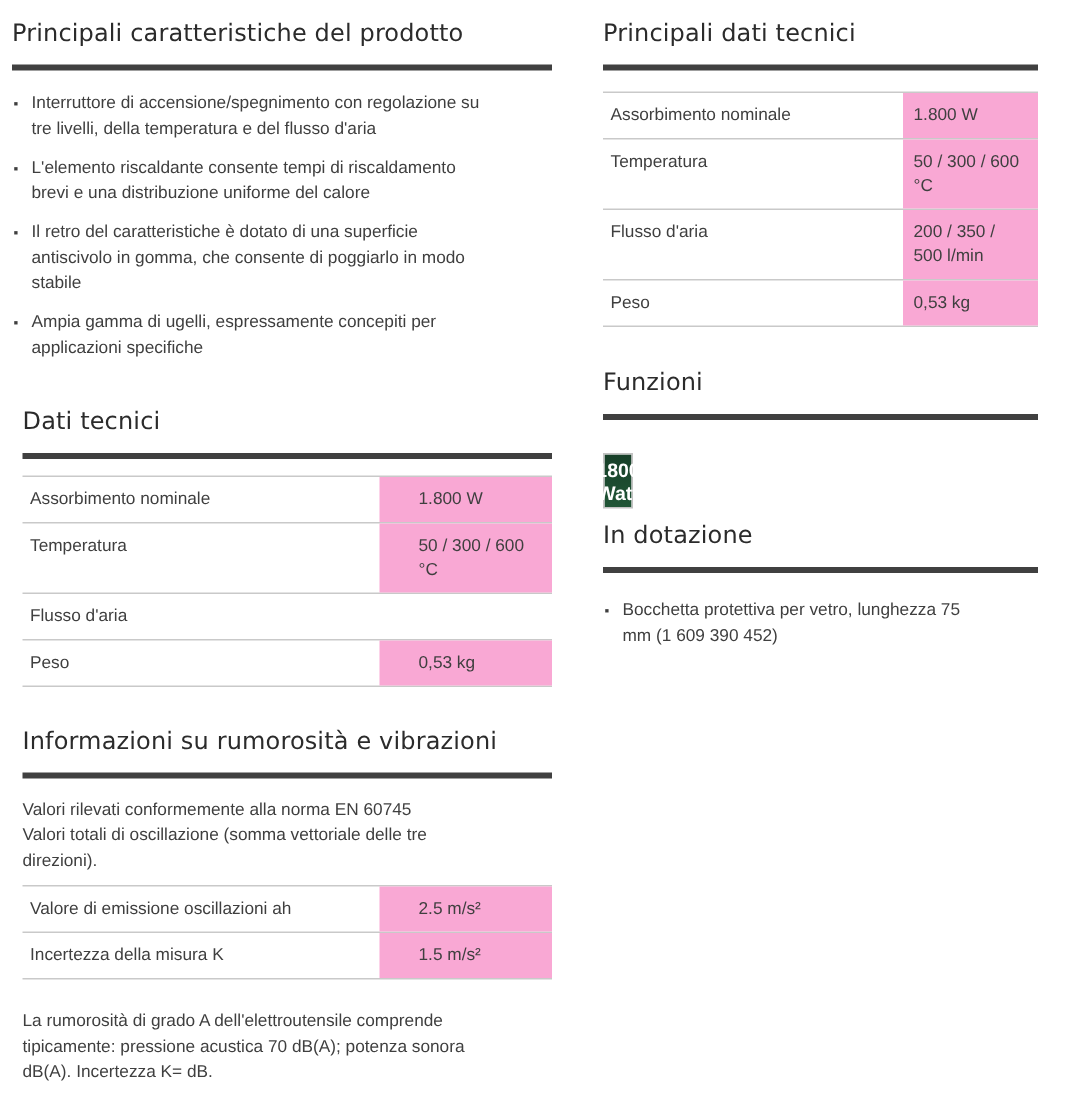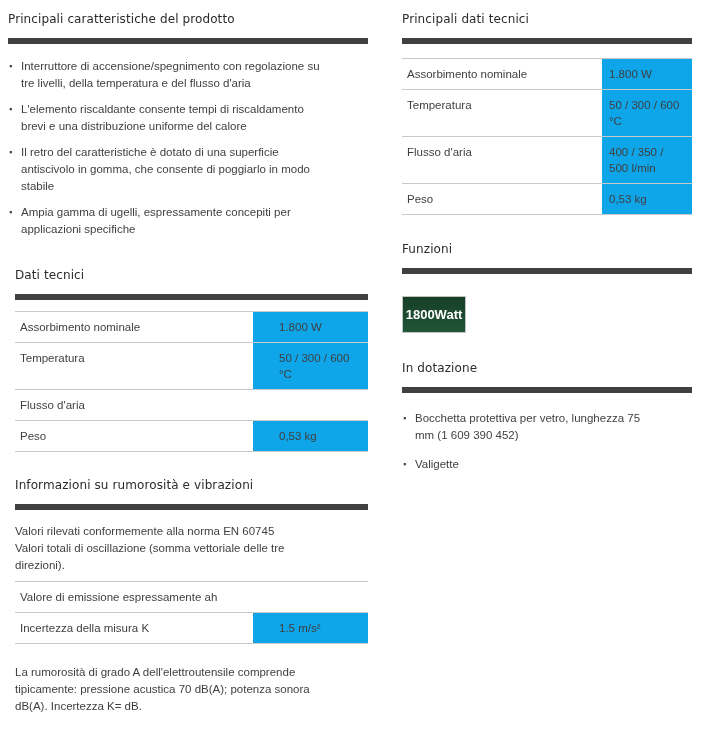--- a/index.html
+++ b/index.html
@@ -8,22 +8,22 @@
     width:710px; height:740px; overflow:hidden;
     font-family:"Liberation Sans", sans-serif;
     font-size:11.5px; color:#3f3f3f;
   }
   .page { display:flex; width:710px; }
   .col-left  { width:368px; padding-left:8px; }
   .col-right { width:290px; margin-left:34px; }
 
   h2 {
     font-family:"DejaVu Sans", sans-serif;
-    font-size:12px; font-weight:400; color:#2b2b2b;
-    padding-bottom:12px; border-bottom:6px solid #404040;
+    font-size:16px; font-weight:400; color:#2b2b2b;
+    padding-bottom:12px; border-bottom:4px solid #404040;
     letter-spacing:0.1px;
   }
   .sect-top { padding-top:12px; }
   .indent { margin-left:7px; }
 
   
   ul.blist { list-style:none; margin-top:14px; }
   ul.blist li {
     position:relative; padding-left:13px;
     line-height:17px; white-space:pre-line;
@@ -32,43 +32,43 @@
   ul.blist li::before {
     content:"▪"; position:absolute; left:1px; top:0;
     font-size:9px; color:#3f3f3f;
   }
 
   
   .tbl { border-top:1px solid #c9c9c9; }
   .row { display:flex; border-bottom:1px solid #c9c9c9; }
   .lbl { flex:1; padding:7px 8px 7px 5px; line-height:16px; }
   .val {
-    width:115px; background:#0ea5e9;
+    width:115px; background:#f9a8d4;
     padding:7px 4px 7px 26px; line-height:16px; white-space:pre-line;
   }
   .tbl.narrow .val { width:90px; padding-left:7px; }
 
   .mt-tech  { margin-top:30px; }
   .tbl-left { margin-top:11px; }
   .mt-noise { margin-top:26px; }
   .para { line-height:17px; white-space:pre-line; }
   .intro { margin-top:13px; }
   .tbl-noise { margin-top:7px; }
   .footer-note { margin-top:20px; }
 
   .tbl-right { margin-top:14px; }
   .mt-func { margin-top:27px; }
   .badge {
-    margin-top:22px; width:64px; height:37px;
+    margin-top:22px; width:20px; height:37px;
     border:1px solid #c2c2c2;
     background:linear-gradient(180deg,#173f28 0%,#205536 100%);
     color:#fff; font-weight:bold; font-size:13px; line-height:15px;
-    display:flex; flex-direction:row; justify-content:center; align-items:center;
+    display:flex; flex-direction:column; justify-content:center; align-items:center;
   }
-  .mt-incl { margin-top:28px; }
+  .mt-incl { margin-top:8px; }
   ul.blist.incl { margin-top:17px; }
   ul.blist.incl li + li { margin-top:12px; }
 </style>
 </head>
 <body>
 
 <div class="page">
 
   <div class="col-left">
 
@@ -108,21 +108,22 @@
       </div>
     </section>
 
     <section class="indent mt-noise">
       <h2>Informazioni su rumorosità e vibrazioni</h2>
       <p class="para intro">Valori rilevati conformemente alla norma EN 60745
 Valori totali di oscillazione (somma vettoriale delle tre
 direzioni).</p>
       <div class="tbl tbl-noise">
         <div class="row">
-          <div class="lbl">Valore di emissione espressamente ah</div>
+          <div class="lbl">Valore di emissione oscillazioni ah</div>
+          <div class="val">2.5 m/s²</div>
         </div>
         <div class="row">
           <div class="lbl">Incertezza della misura K</div>
           <div class="val">1.5 m/s²</div>
         </div>
       </div>
       <p class="para footer-note">La rumorosità di grado A dell'elettroutensile comprende
 tipicamente: pressione acustica 70 dB(A); potenza sonora
 dB(A). Incertezza K= dB.</p>
     </section>
@@ -138,21 +139,21 @@
           <div class="lbl">Assorbimento nominale</div>
           <div class="val">1.800 W</div>
         </div>
         <div class="row">
           <div class="lbl">Temperatura</div>
           <div class="val">50 / 300 / 600
 °C</div>
         </div>
         <div class="row">
           <div class="lbl">Flusso d'aria</div>
-          <div class="val">400 / 350 /
+          <div class="val">200 / 350 /
 500 l/min</div>
         </div>
         <div class="row">
           <div class="lbl">Peso</div>
           <div class="val">0,53 kg</div>
         </div>
       </div>
     </section>
 
     <section class="mt-func">
@@ -161,18 +162,17 @@
         <span>1800</span>
         <span>Watt</span>
       </div>
     </section>
 
     <section class="mt-incl">
       <h2>In dotazione</h2>
       <ul class="blist incl">
         <li>Bocchetta protettiva per vetro, lunghezza 75
 mm (1 609 390 452)</li>
-        <li>Valigette</li>
       </ul>
     </section>
 
   </div>
 </div>
 
 </body></html>

